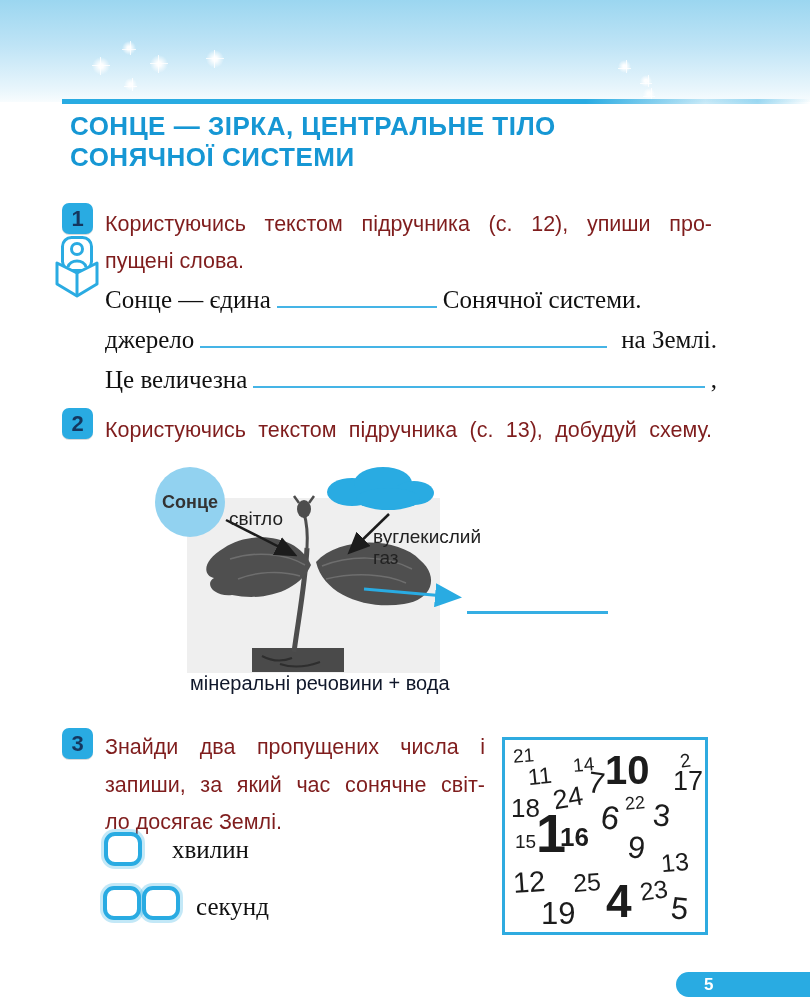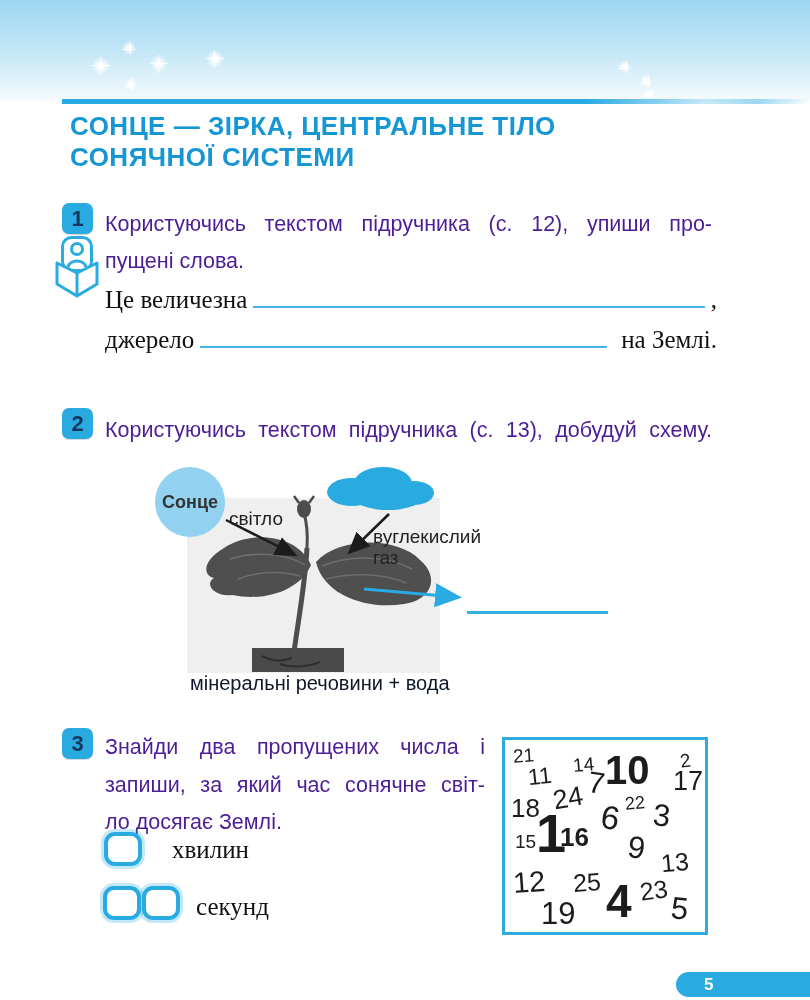--- a/index.html
+++ b/index.html
@@ -21,21 +21,21 @@
   .title{position:absolute;left:70px;top:111px;width:640px;
          font-size:26px;line-height:31px;font-weight:bold;letter-spacing:.5px;color:#1697d4;}
 
   
   .badge{position:absolute;width:31px;height:31px;background:#29abe2;border-radius:7px;
          display:flex;align-items:center;justify-content:center;
          font-size:22px;font-weight:bold;color:#14375f;box-shadow:0 1px 0 rgba(0,0,0,.15);}
   .reader{position:absolute;left:52px;top:236px;}
 
   
-  .instr{position:absolute;color:#4c1d95;font-size:21.5px;line-height:37px;}
+  .instr{position:absolute;color:#7f1d1d;font-size:21.5px;line-height:37px;}
   .just{text-align:justify;text-align-last:justify;}
 
   
   .serifblock{position:absolute;left:105px;top:280px;width:612px;
               font-family:"Liberation Serif",serif;font-size:25px;color:#101010;}
   .frow{display:flex;align-items:baseline;height:40px;white-space:nowrap;}
   .blank{flex:1;border-bottom:2px solid #45b4e6;height:26px;margin:0 6px;}
   .blank.fixed{flex:0 0 160px;}
   .blank.gapright{margin-right:14px;}
 
@@ -97,28 +97,33 @@
       <path d="M25 37 L25 60" stroke="#2aabe2" stroke-width="3"></path>
     </svg>
   </div>
   <div class="instr" style="left:105px;top:206px;width:607px;">
     <div class="just">Користуючись текстом підручника (с. 12), упиши про-</div>
     <div>пущені слова.</div>
   </div>
 
   <div class="serifblock">
     <div class="frow">
-      <span>Це величезна</span>
-      <span class="blank"></span>
-      <span>,</span>
+      <span>Сонце — єдина</span>
+      <span class="blank fixed"></span>
+      <span>Сонячної системи.</span>
     </div>
     <div class="frow">
       <span>джерело</span>
       <span class="blank gapright"></span>
       <span>на Землі.</span>
+    </div>
+    <div class="frow">
+      <span>Це величезна</span>
+      <span class="blank"></span>
+      <span>,</span>
     </div>
   </div>
 
   <div class="badge" style="left:62px;top:408px;">2</div>
   <div class="instr just" style="left:105px;top:412px;width:607px;">Користуючись текстом підручника (с. 13), добудуй схему.</div>
 
   <div class="photo"></div>
   <svg class="diagsvg" width="520" height="240" viewBox="140 462 520 702" style="height:240px;" preserveAspectRatio="none">
   </svg>
   <svg class="diagsvg" width="520" height="240" viewBox="140 462 520 240">

